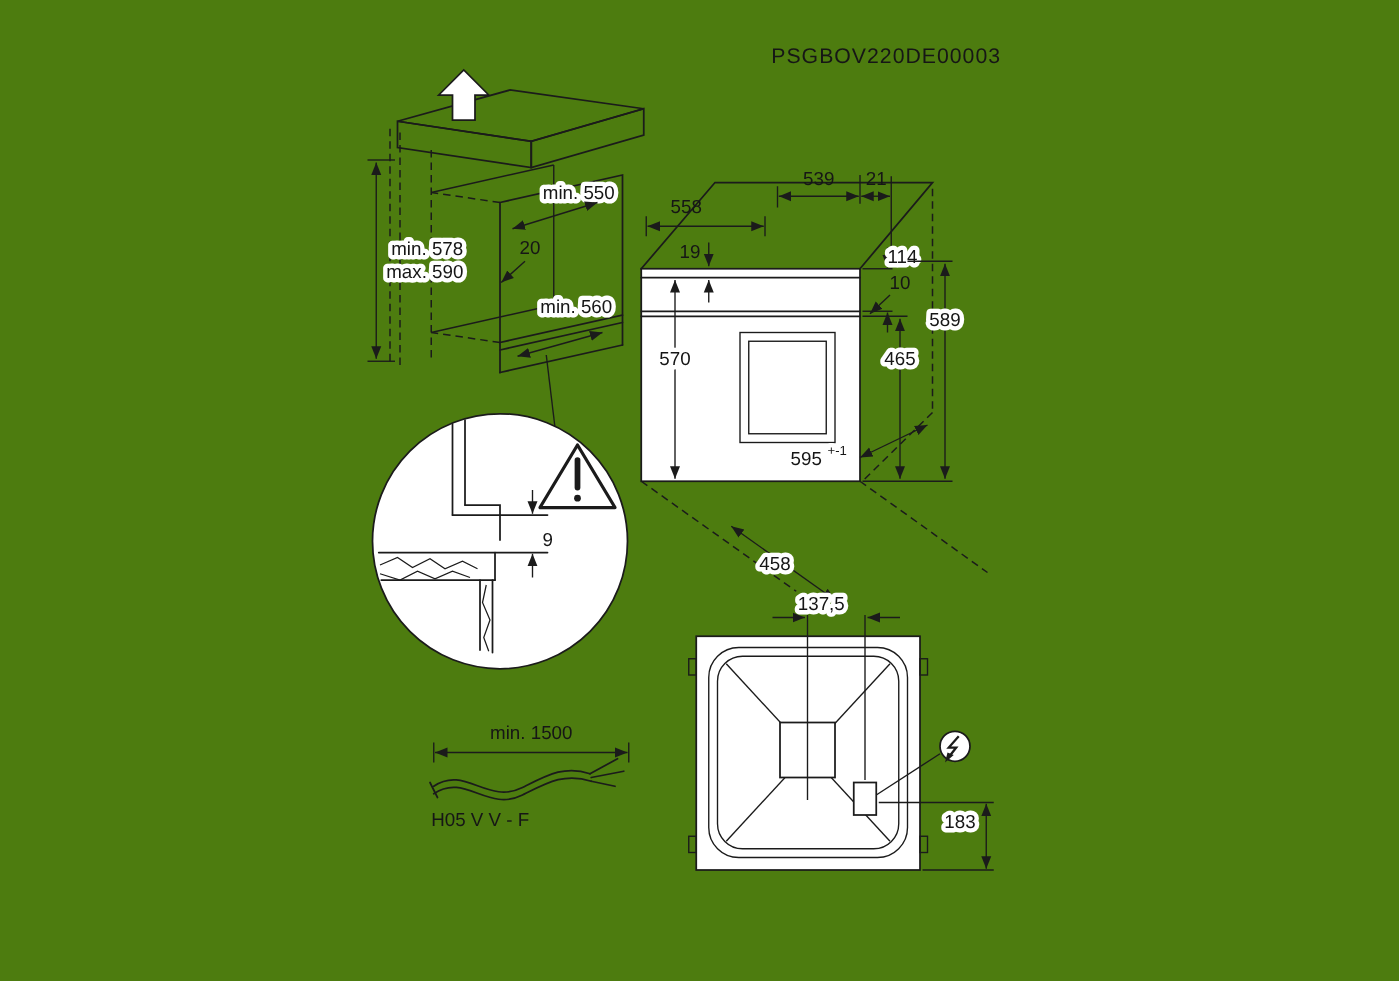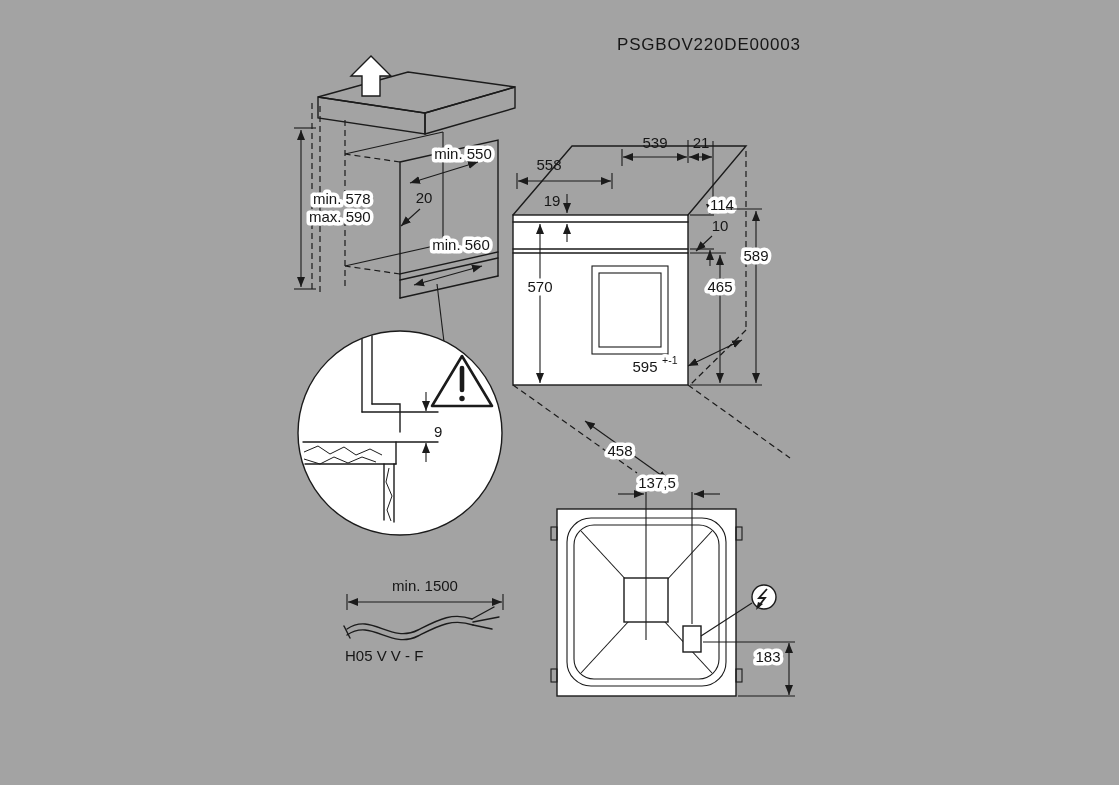--- a/index.html
+++ b/index.html
@@ -1,16 +1,16 @@
 <!DOCTYPE html>
 <html><head>
 <meta charset="utf-8">
 <style>
   html,body{margin:0;padding:0;background:#ffffff;}
-  .page{position:relative;width:1119px;height:785px;background:#a3a3a3;overflow:hidden;}
+  .page{position:relative;width:1119px;height:785px;background:#4d7c0f;overflow:hidden;}
   svg{display:block;}
   text{font-family:"Liberation Sans","DejaVu Sans",sans-serif;fill:#161616;}
   .dimtext{font-size:15px;text-anchor:middle;}
   .start{text-anchor:start;}
   .ko{paint-order:stroke;stroke:#ffffff;stroke-width:7px;stroke-linejoin:round;}
   .doccode{font-size:17px;letter-spacing:0.8px;}
   .ln{stroke:#1b1b1b;stroke-width:1.4;fill:none;stroke-linecap:round;}
   .thin{stroke:#1b1b1b;stroke-width:1.1;fill:none;}
   .dash{stroke:#1b1b1b;stroke-width:1.2;fill:none;stroke-dasharray:6 4;}
   .dim{stroke:#1b1b1b;stroke-width:1.1;fill:none;}

